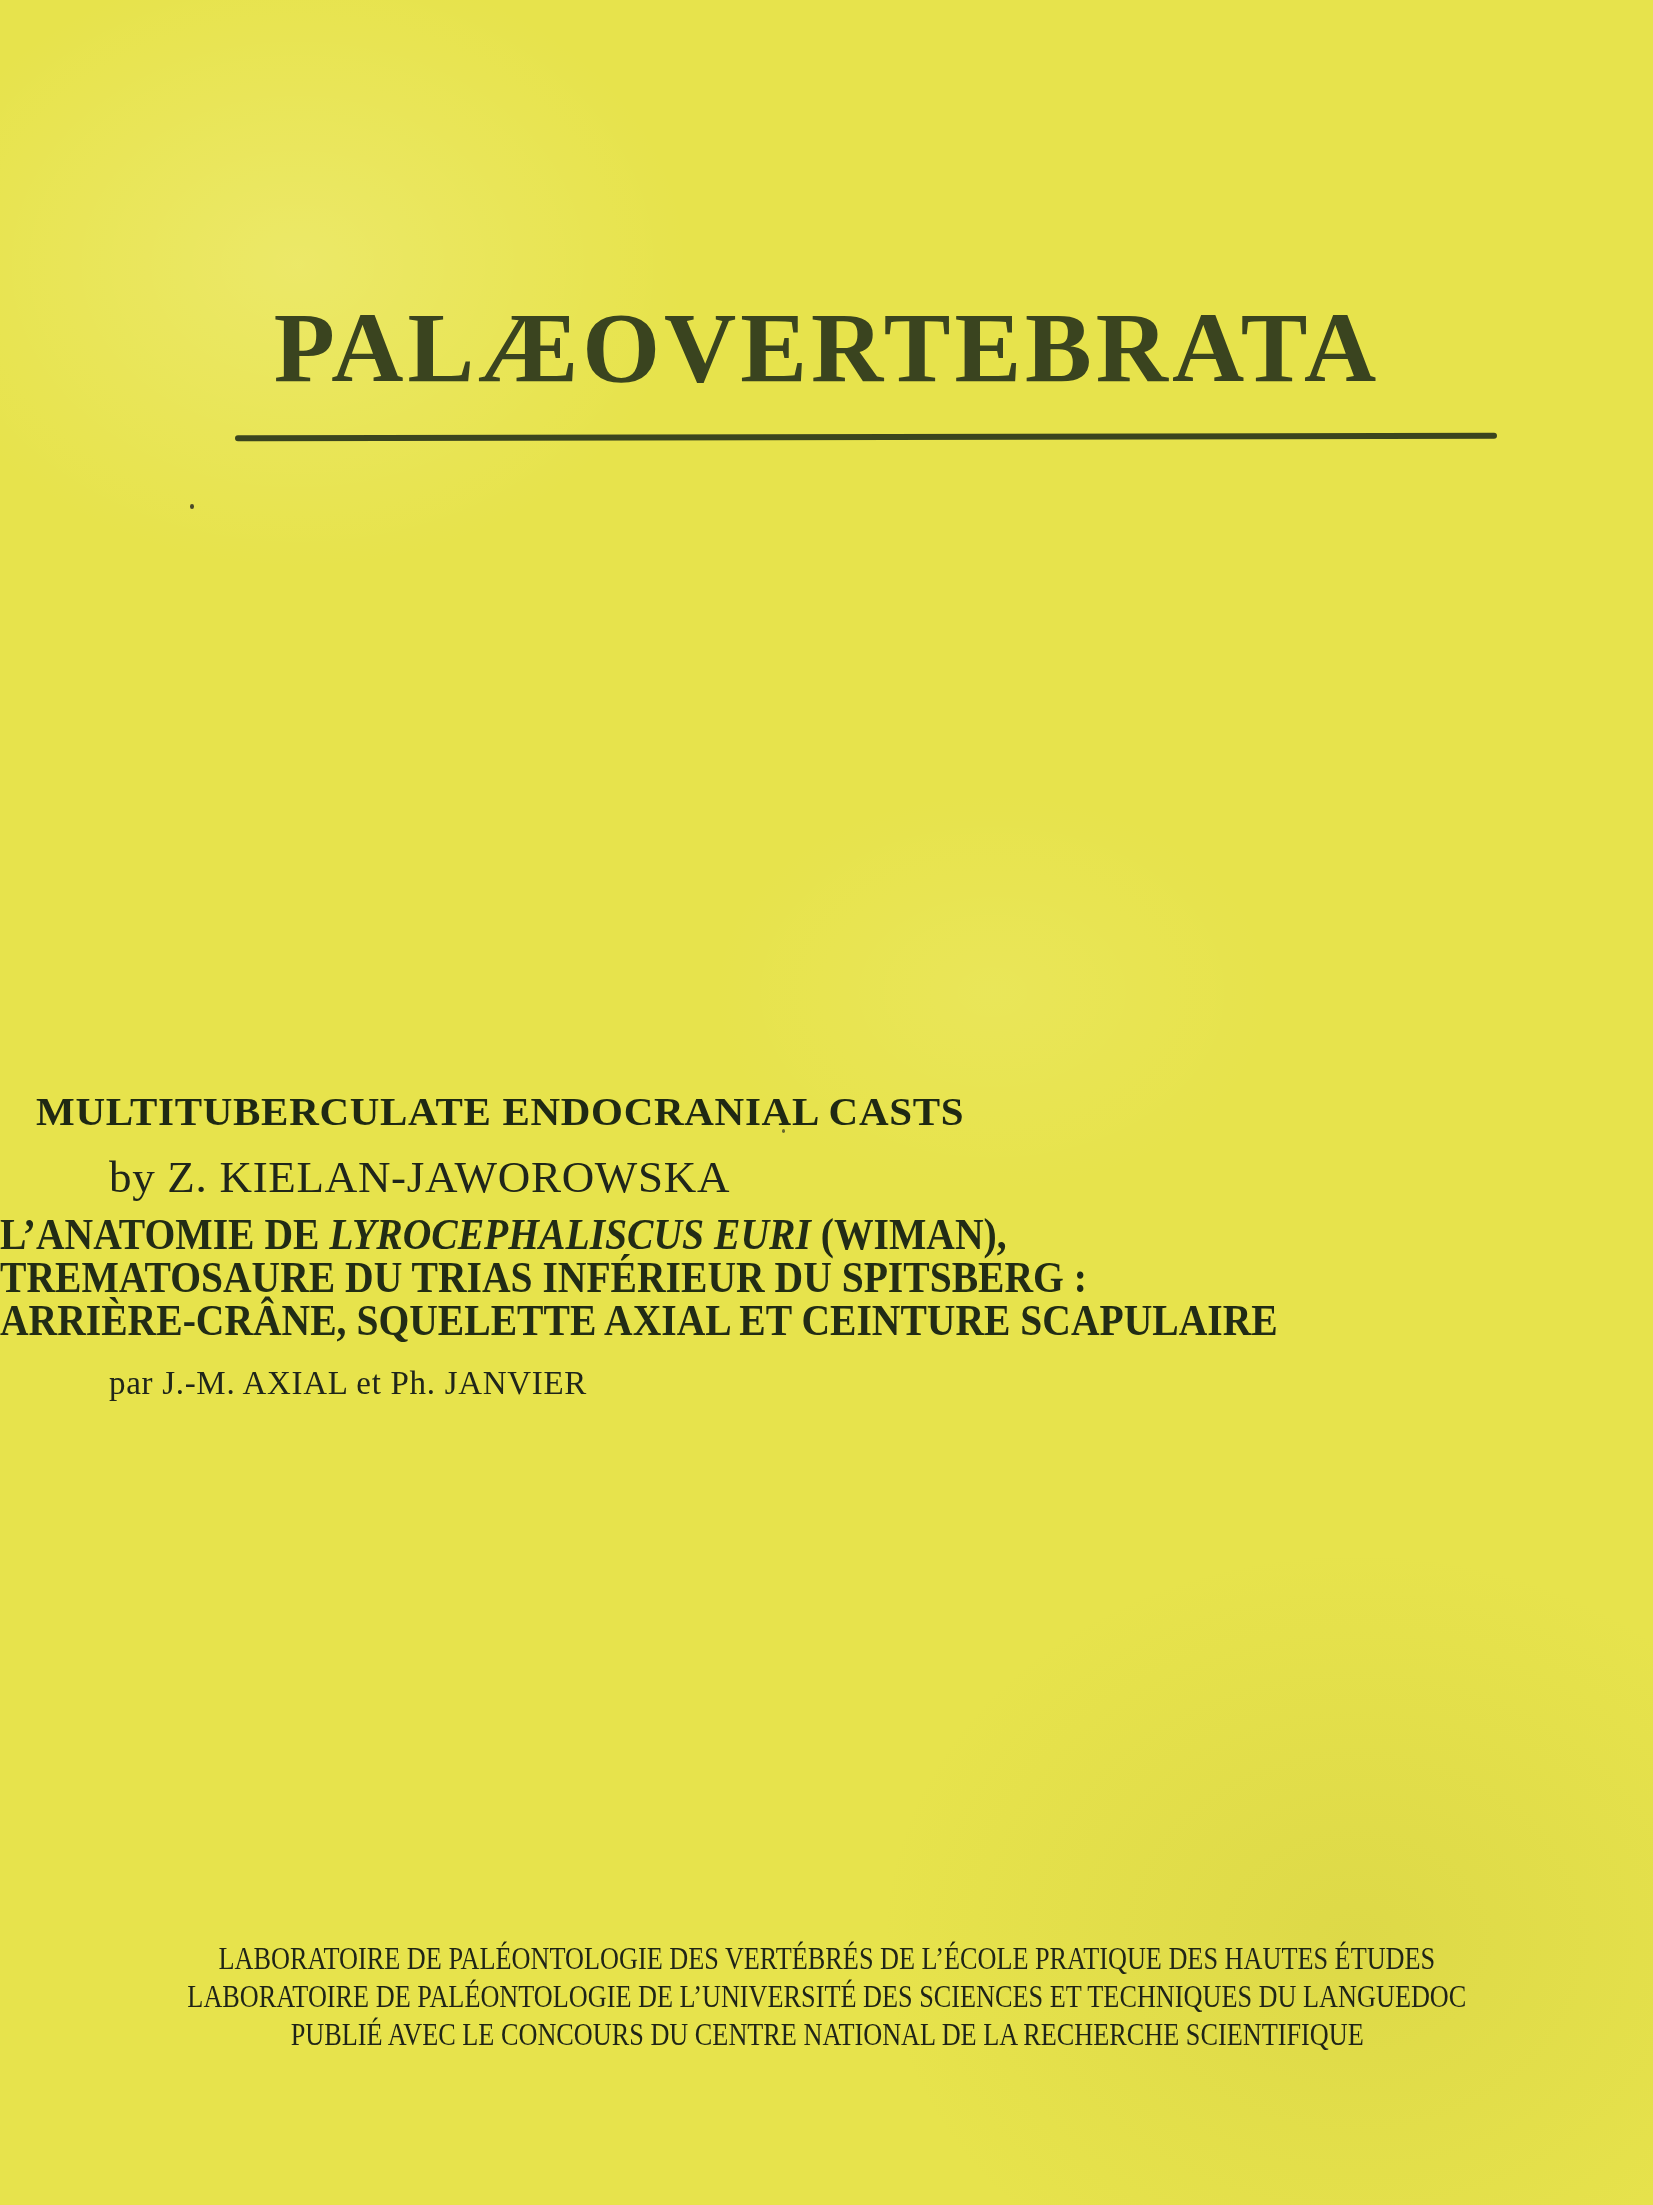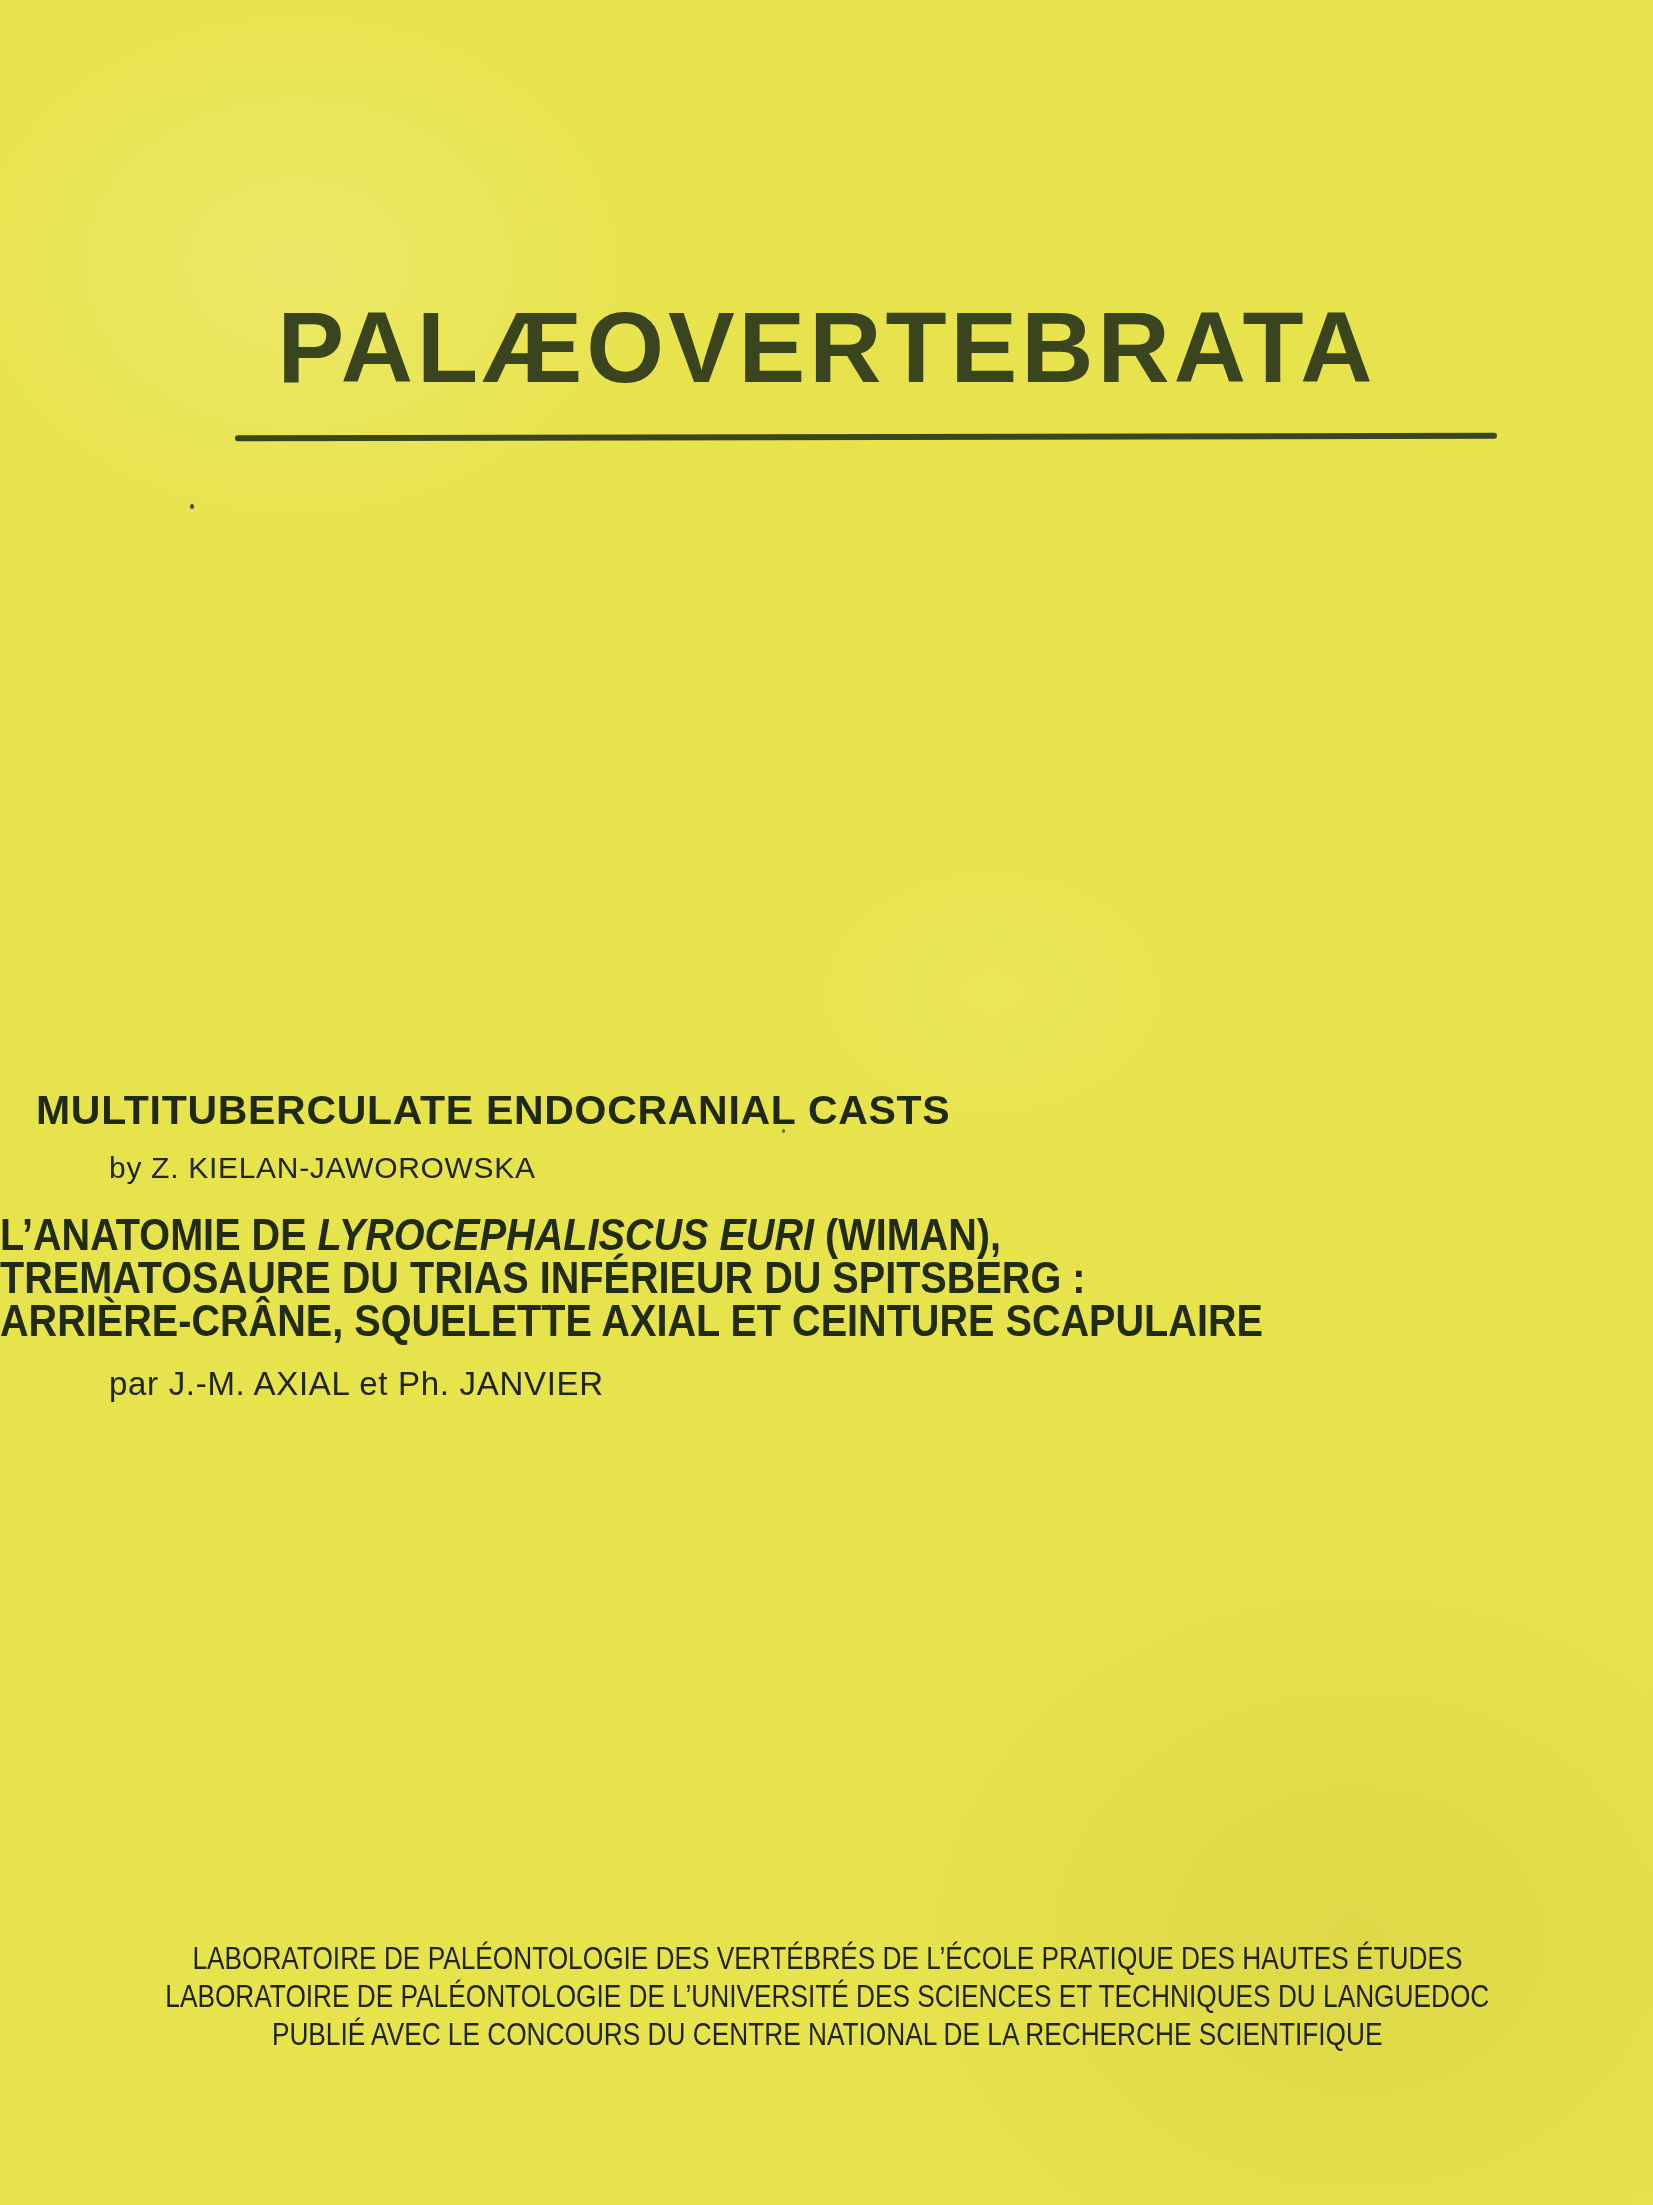--- a/index.html
+++ b/index.html
@@ -6,21 +6,21 @@
   .page{
     position:relative;
     width:1654px;height:2205px;
     margin:0 auto;
     background-color:#e7e34c;
     background-image:
       radial-gradient(ellipse 601px 468px at 18% 12%, rgba(255,255,215,0.20), transparent 65%),
       radial-gradient(ellipse 735px 601px at 82% 88%, rgba(150,145,40,0.12), transparent 65%),
       radial-gradient(ellipse 468px 334px at 60% 45%, rgba(255,255,200,0.10), transparent 60%);
     overflow:hidden;
-    font-family:Liberation Sans, sans-serif;
+    font-family:Liberation Serif, serif;
     color:#232a15;
   }
   .masthead-title{
     position:absolute;top:290px;left:0;width:100%;
     text-align:center;
     font-size:100px;font-weight:700;letter-spacing:4px;
     color:#3a441f;
     white-space:nowrap;
   }
   .masthead-rule{
@@ -35,21 +35,21 @@
     font-size:30px;letter-spacing:0.3px;color:#262c1c;
     white-space:nowrap;
   }
   .article1-title{
     position:absolute;top:1087px;left:0;
     font-size:41px;font-weight:700;letter-spacing:0.7px;
     color:#1f2913;white-space:nowrap;padding-left:36px;
   }
   .article1-byline{
     position:absolute;top:1151px;left:109px;
-    font-size:30px;letter-spacing:0.7px;color:#20261a;white-space:nowrap;
+    font-size:45px;letter-spacing:0.7px;color:#20261a;white-space:nowrap;
   }
   .article2-title{
     position:absolute;top:1213px;left:0;width:1337px;
     font-size:45px;font-weight:700;line-height:43px;letter-spacing:0px;
     color:#222c15;
     transform:scaleX(0.88);transform-origin:left top;
     white-space:nowrap;
   }
   .article2-title .ital{font-style:italic;}
   .article2-byline{

